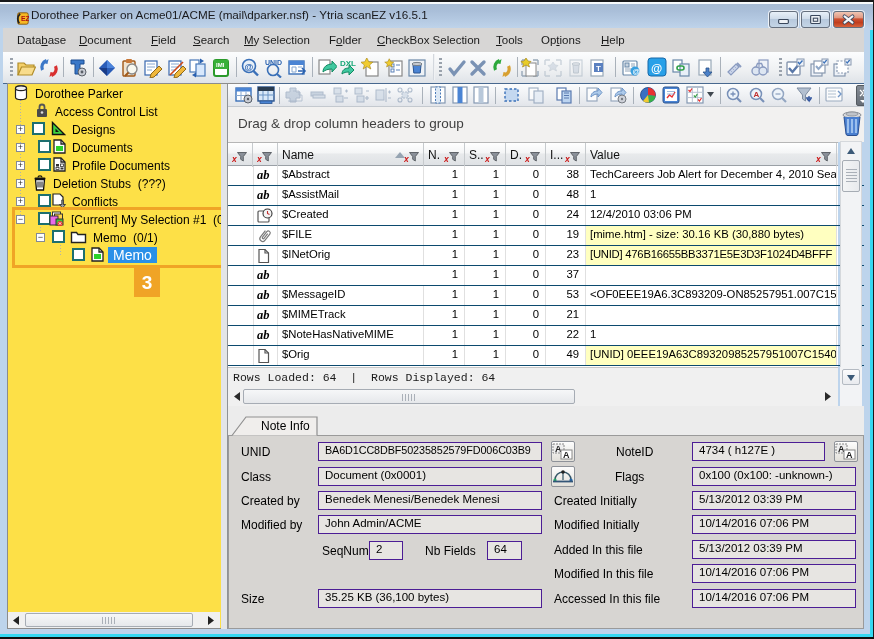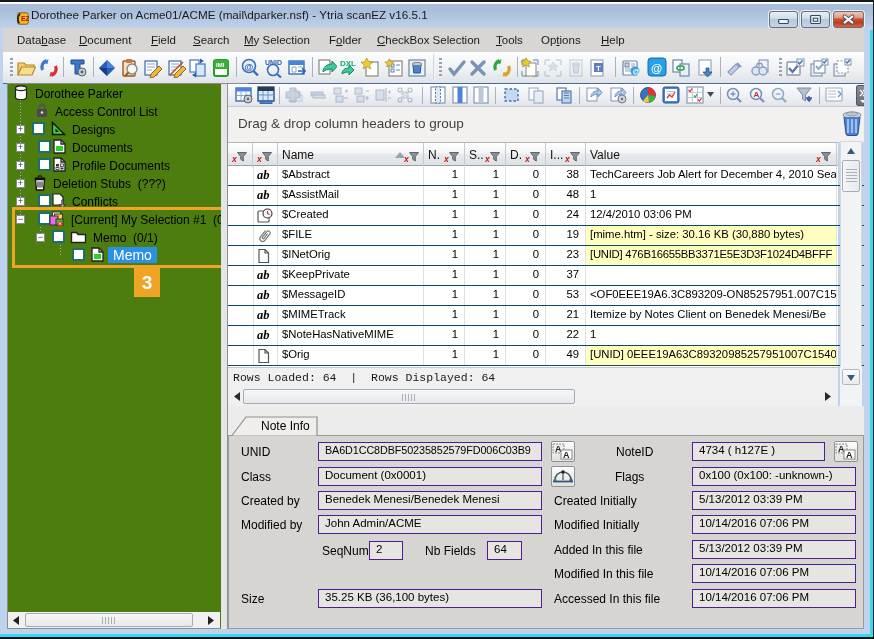--- a/index.html
+++ b/index.html
@@ -28,21 +28,21 @@
 
 
 #tb1 { left:3px; top:52px; width:868px; height:32px;
   background:linear-gradient(#fcfdfe,#eef0f2 60%,#dfe3e8); border-bottom:1px solid #48688f; }
 .tsep { position:absolute; top:5px; width:1px; height:20px; background:#a9b1ba; }
 .grip { position:absolute; top:6px; width:3px; height:18px;
   background:repeating-linear-gradient(#9aa2ac 0 2px, transparent 2px 4px); }
 .ico { position:absolute; width:20px; height:20px; }
 
 
-#lpanel { left:7px; top:83px; width:241px; height:546px; background:#4d7c0f; border:1px solid #8c8c8c; }
+#lpanel { left:7px; top:83px; width:241px; height:546px; background:#fde047; border:1px solid #8c8c8c; }
 #tree { position:absolute; left:0; top:0; width:212px; height:528px; font-size:12px; color:#000; }
 .trow { position:absolute; height:18px; left:0; width:212px; }
 .trow .txt { position:absolute; top:3px; white-space:nowrap; }
 .cbx { position:absolute; top:2px; width:13px; height:13px; background:#fff; border:2px solid #1d6f6f; }
 .pm { position:absolute; top:5px; width:9px; height:9px; background:#fff; border:1px solid #848a94; font-size:9px; line-height:7px; text-align:center; color:#333; }
 .ticon { position:absolute; top:1px; width:15px; height:15px; }
 #memosel { position:absolute; background:#2a90e8; color:#fff; padding:0 5px; }
 #callout { position:absolute; left:4px; top:123px; width:212px; height:61px; border:3px solid #f0a426; }
 #badge { position:absolute; left:126px; top:184px; width:26px; height:29px; background:#f0a426;
   color:#fff; font-size:19px; font-weight:bold; text-align:center; line-height:29px; }
@@ -718,21 +718,20 @@
           </svg></div>
       <div class="gcell" style="left:50px;width:146px">$INetOrig</div>
       <div class="gcell num" style="left:196px;width:41px">1</div>
       <div class="gcell num" style="left:237px;width:41px">1</div>
       <div class="gcell num" style="left:278px;width:40px">0</div>
       <div class="gcell num" style="left:318px;width:40px">23</div>
       <div class="gcell yellow" style="left:358px;width:251px;letter-spacing:-0.25px">[UNID] 476B16655BB3371E5E3D3F1024D4BFFF</div>
     </div>
     <div class="grow" style="top:124px">
       <div class="gcell abtxt" style="left:25px;width:25px">ab</div>
-      <div class="gcell" style="left:50px;width:146px">$KeepPrivate</div>
       <div class="gcell num" style="left:196px;width:41px">1</div>
       <div class="gcell num" style="left:237px;width:41px">1</div>
       <div class="gcell num" style="left:278px;width:40px">0</div>
       <div class="gcell num" style="left:318px;width:40px">37</div>
       <div class="gcell" style="left:358px;width:251px"></div>
     </div>
     <div class="grow" style="top:144px">
       <div class="gcell abtxt" style="left:25px;width:25px">ab</div>
       <div class="gcell" style="left:50px;width:146px">$MessageID</div>
       <div class="gcell num" style="left:196px;width:41px">1</div>
@@ -741,21 +740,20 @@
       <div class="gcell num" style="left:318px;width:40px">53</div>
       <div class="gcell" style="left:358px;width:251px">&lt;OF0EEE19A6.3C893209-ON85257951.007C1540</div>
     </div>
     <div class="grow" style="top:164px">
       <div class="gcell abtxt" style="left:25px;width:25px">ab</div>
       <div class="gcell" style="left:50px;width:146px">$MIMETrack</div>
       <div class="gcell num" style="left:196px;width:41px">1</div>
       <div class="gcell num" style="left:237px;width:41px">1</div>
       <div class="gcell num" style="left:278px;width:40px">0</div>
       <div class="gcell num" style="left:318px;width:40px">21</div>
-      <div class="gcell" style="left:358px;width:251px">Itemize by Notes Client on Benedek Menesi/Be</div>
     </div>
     <div class="grow" style="top:184px">
       <div class="gcell abtxt" style="left:25px;width:25px">ab</div>
       <div class="gcell" style="left:50px;width:146px">$NoteHasNativeMIME</div>
       <div class="gcell num" style="left:196px;width:41px">1</div>
       <div class="gcell num" style="left:237px;width:41px">1</div>
       <div class="gcell num" style="left:278px;width:40px">0</div>
       <div class="gcell num" style="left:318px;width:40px">22</div>
       <div class="gcell" style="left:358px;width:251px">1</div>
     </div>

